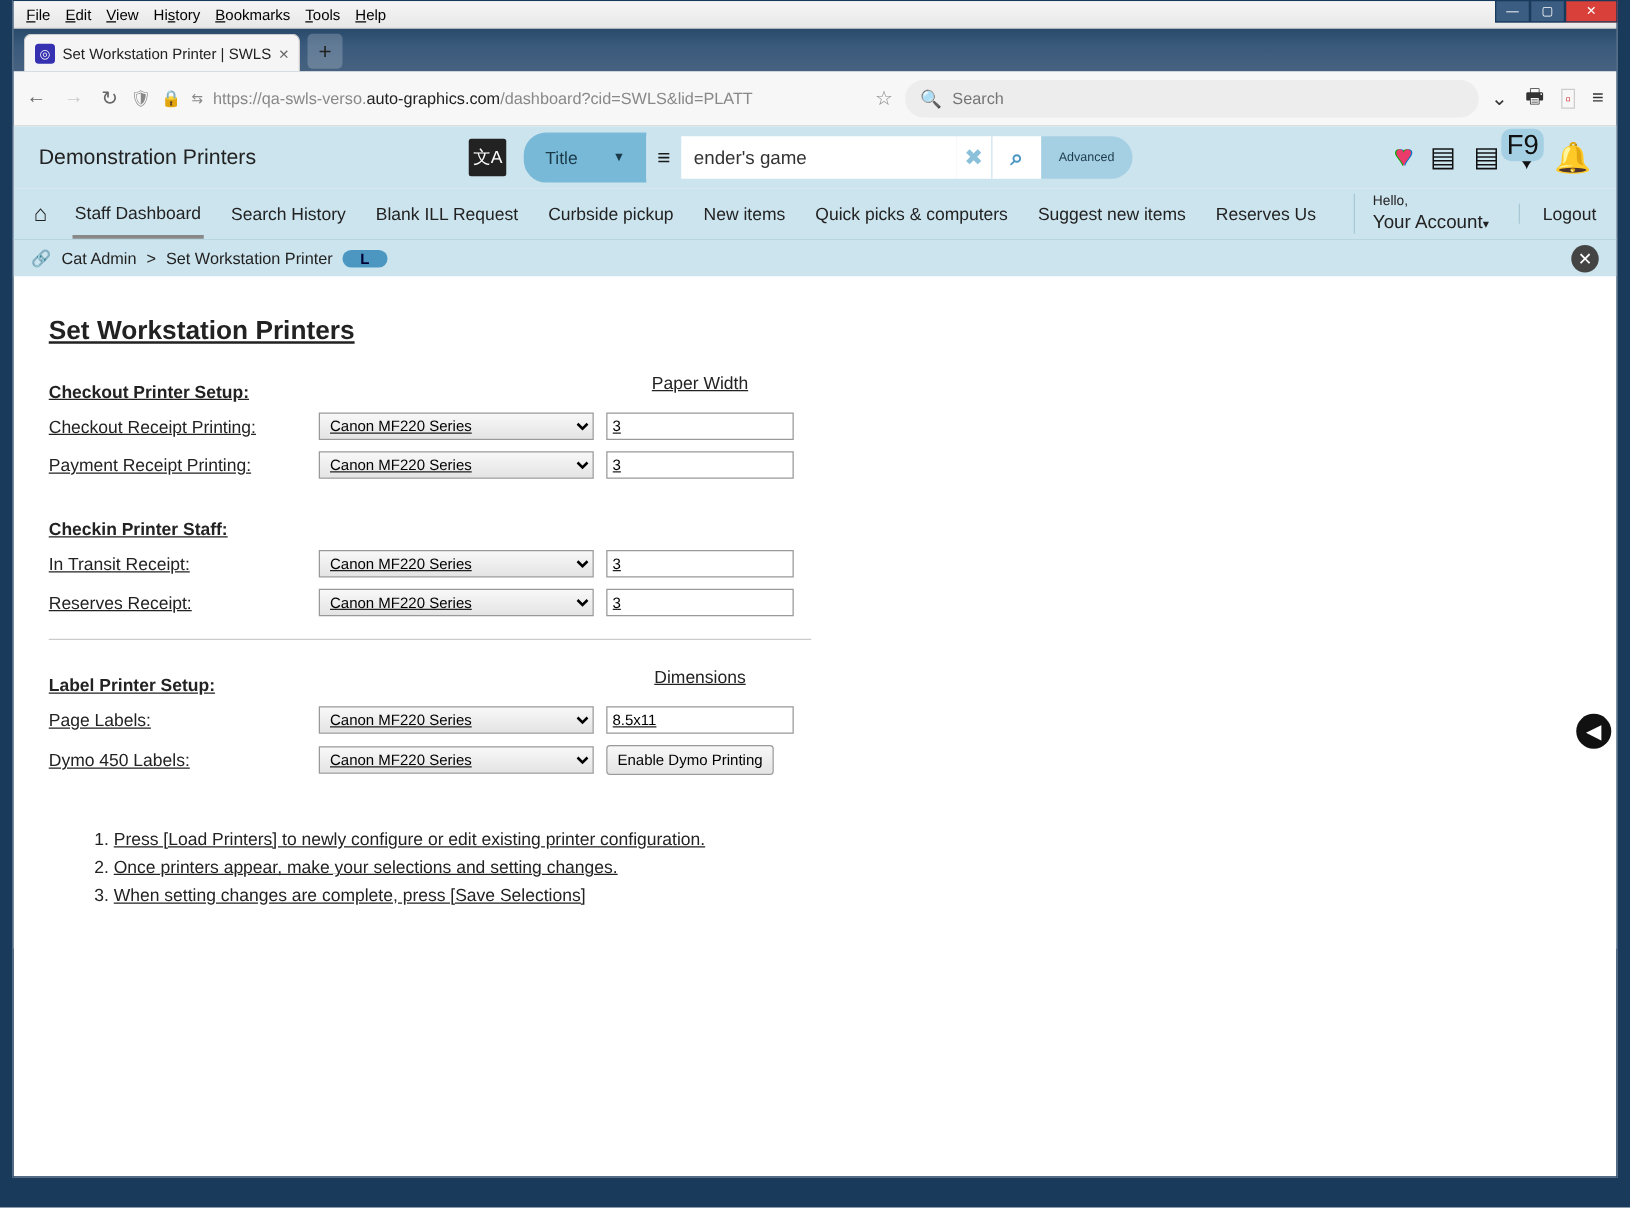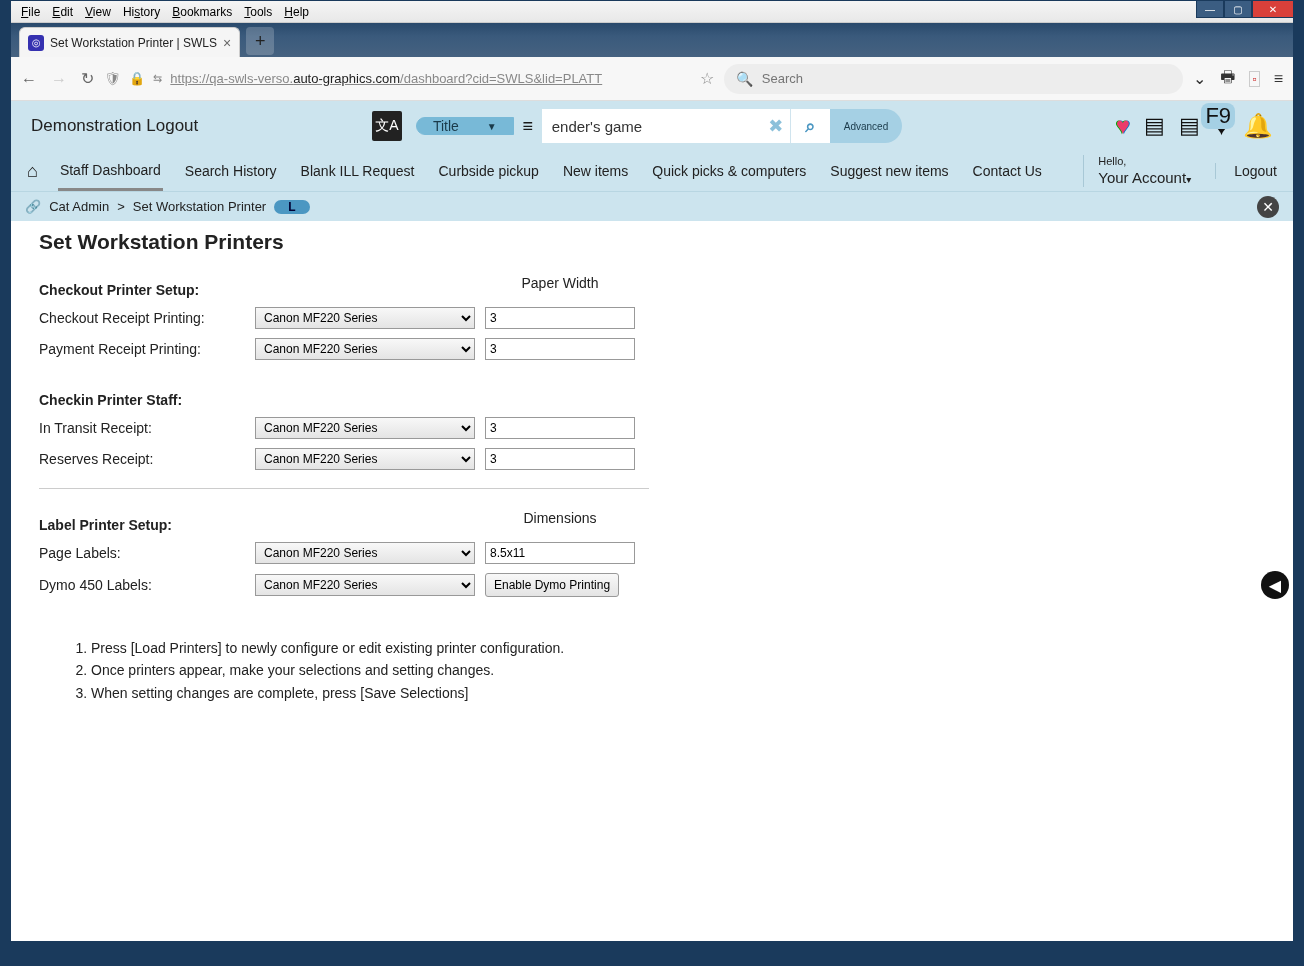--- a/index.html
+++ b/index.html
@@ -21,33 +21,33 @@
   .tab { background:#f5f5f5; border:1px solid #ccc; border-bottom:none; border-radius:6px 6px 0 0; height:30px; min-width:210px; display:flex; align-items:center; padding:0 8px; gap:6px; font-size:12px; color:#222; }
   .tab .favicon { width:16px; height:16px; background:#3531b0; border-radius:3px; display:flex; align-items:center; justify-content:center; color:#fff; font-size:10px; }
   .tab .closex { margin-left:auto; color:#666; font-size:14px; cursor:pointer; }
   .newtab { width:28px; height:28px; display:flex; align-items:center; justify-content:center; color:#222; font-size:18px; margin-left:6px; margin-bottom:2px; cursor:pointer; background:rgba(255,255,255,0.2); border-radius:4px; }
   
   
   .toolbar { background:#f7f7f7; border-bottom:1px solid #ddd; height:44px; display:flex; align-items:center; padding:0 10px; gap:10px; }
   .nav-arrows { display:flex; gap:14px; color:#666; }
   .nav-arrows span { cursor:pointer; font-size:16px; }
   .addr { flex: 0 0 610px; display:flex; align-items:center; gap:8px; color:#777; font-size:13px; }
-  .addr .urltext { color:#888;text-decoration:underline; }
+  .addr .urltext { color:#888; }
   .addr .urltext .dark { color:#222; }
   .addr .star { margin-left:auto; color:#888; font-size:16px; cursor:pointer; }
   .searchbox { flex:1; height:30px; background:#ededed; border-radius:15px; display:flex; align-items:center; padding:0 12px; gap:8px; color:#888; }
   .searchbox input { border:none; background:transparent; outline:none; font-size:13px; flex:1; color:#333; }
   .righticons { display:flex; gap:14px; align-items:center; color:#333; font-size:16px; }
   
   
   .app { background:#fff; }
   .apphdr { background:#cce4ee; height:50px; display:flex; align-items:center; padding:0 20px; gap:14px; }
   .libname { font-size:17px; color:#222; }
   .searchgroup { margin-left:auto; display:flex; align-items:center; gap:0; margin-right:40px; }
-  .searchtype { background:#78b9d7; color:#1a3a4a; height:18px; border-radius:18px 0 0 18px; display:flex; align-items:center; padding:0 16px; gap:28px; cursor:pointer; border:1px solid #78b9d7; font-size:14px;}
+  .searchtype { background:#78b9d7; color:#1a3a4a; height:40px; border-radius:18px 0 0 18px; display:flex; align-items:center; padding:0 16px; gap:28px; cursor:pointer; border:1px solid #78b9d7; font-size:14px;}
   .searchtype .caret { font-size:10px; }
   .dbicon { width:28px; height:34px; background:#cce4ee; display:flex; align-items:center; justify-content:center; font-size:18px; color:#1a1a1a; cursor:pointer; border-top:1px solid #cce4ee; border-bottom:1px solid #cce4ee; }
   .qinput { height:34px; width:220px; border:none; outline:none; padding:0 10px; font-size:15px; color:#333; background:#fff; }
   .clearq { width:28px; height:34px; background:#fff; color:#8bc0da; display:flex; align-items:center; justify-content:center; font-size:18px; cursor:pointer; }
   .dosrch { width:40px; height:34px; background:#fff; border-left:1px solid #d0e4ee; display:flex; align-items:center; justify-content:center; cursor:pointer; color:#4b97c2; font-size:18px; font-weight:bold;}
   .adv { background:#a5d0e4; border-radius:0 18px 18px 0; color:#1a3a4a; height:34px; display:flex; align-items:center; padding:0 14px; cursor:pointer; font-size:10px; }
   .hdricons { margin-left: auto; display:flex; gap:14px; align-items:center; }
   .hdricons span, .hdricons div { cursor:pointer; font-size:22px; color:#111; }
   .balloon { color:#ea3b6b !important; font-size:24px !important; text-shadow: -1px 0 #0a0, 1px 0 #07c; }
   .heart { color:#111 !important; font-size:26px !important; position:relative; }
@@ -63,21 +63,21 @@
   .acct small { font-size:11px; display:block; }
   .acct b { font-size:15px; font-weight:normal; }
   .logout { border-left:1px solid #a8c8d6; padding-left:18px; cursor:pointer; font-size:14px;}
   
   
   .breadcrumb { background:#cce4ee; height:30px; display:flex; align-items:center; padding:0 14px; gap:8px; font-size:13px; color:#222; border-top:1px solid #b8d6e2;}
   .breadcrumb .badge { background:#4b97c2; color:#003; border-radius:10px; padding:0 14px; font-weight:bold; font-size:12px; }
   .breadcrumb .closebc { margin-left:auto; width:22px; height:22px; border-radius:11px; background:#444; color:#fff; display:flex; align-items:center; justify-content:center; font-size:14px; cursor:pointer; }
   
   
-  .content { padding: 9px 28px; color:#222; position:relative; }
+  .content { padding: 32px 28px; color:#222; position:relative;text-decoration:underline; }
   .content h1 { font-size:21px; font-weight:600; margin-bottom:18px; }
   .section-head { font-weight:bold; font-size:14px; margin-top:10px; }
   .col-header { font-size:14px; padding-bottom:4px; }
   .formgrid { display:grid; grid-template-columns: 206px 220px 150px; gap: 9px 10px; align-items:center; font-size:14px; }
   .formgrid select { height:22px; font-size:12px; background: linear-gradient(#f8f8f8,#e4e4e4); border:1px solid #999; padding:0 4px; width:100%; cursor:pointer; }
   .formgrid input[type=text] { height:22px; font-size:12px; border:1px solid #999; padding:0 4px; width:100%; }
   .enable-btn { height:24px; font-size:12px; background:linear-gradient(#f8f8f8,#e4e4e4); border:1px solid #999; border-radius:3px; padding:0 8px; cursor:pointer; }
   hr.divider { margin:18px 0; border:none; border-top:1px solid #ccc; width:610px; }
   .bottom-btns { margin-top:24px; display:flex; gap:14px; }
   .bottom-btns button { height:28px; padding:0 10px; background:linear-gradient(#f8f8f8,#e8e8e8); border:1px solid #aaa; border-radius:3px; font-size:13px; cursor:pointer; color:#333; }
@@ -139,21 +139,21 @@
     <div class="righticons">
       <span>⌄</span>
       <span>🖶</span>
       <span style="color:#c22; border:1px solid #ccc; padding:0 2px; font-size:12px">▫</span>
       <span>≡</span>
     </div>
   </div>
 
   <div class="app">
     <div class="apphdr">
-      <span class="libname">Demonstration Logout</span>
+      <span class="libname">Demonstration Printers</span>
       <div class="searchgroup">
         <span style="width:30px; height:30px; background:#222; color:#fff; display:flex; align-items:center; justify-content:center; border-radius:2px; margin-right:14px; font-size:14px; cursor:pointer;">文A</span>
         <div class="searchtype">
           <span>Title</span>
           <span class="caret">▼</span>
         </div>
         <span class="dbicon">≡</span>
         <input class="qinput" type="text" value="ender's game" style="">
         <span class="clearq">✖</span>
         <span class="dosrch">⌕</span>
@@ -170,21 +170,21 @@
 
     <div class="navmenu">
       <span class="home">⌂</span>
       <a class="active">Staff Dashboard</a>
       <a>Search History</a>
       <a>Blank ILL Request</a>
       <a>Curbside pickup</a>
       <a>New items</a>
       <a>Quick picks &amp; computers</a>
       <a>Suggest new items</a>
-      <a>Contact Us</a>
+      <a>Reserves Us</a>
       <div class="navright">
         <div class="acct">
           <small>Hello,</small>
           <b><span>Your Account</span><span style="font-size:10px">▾</span></b>
         </div>
         <span class="logout">Logout</span>
       </div>
     </div>
 
     <div class="breadcrumb">

